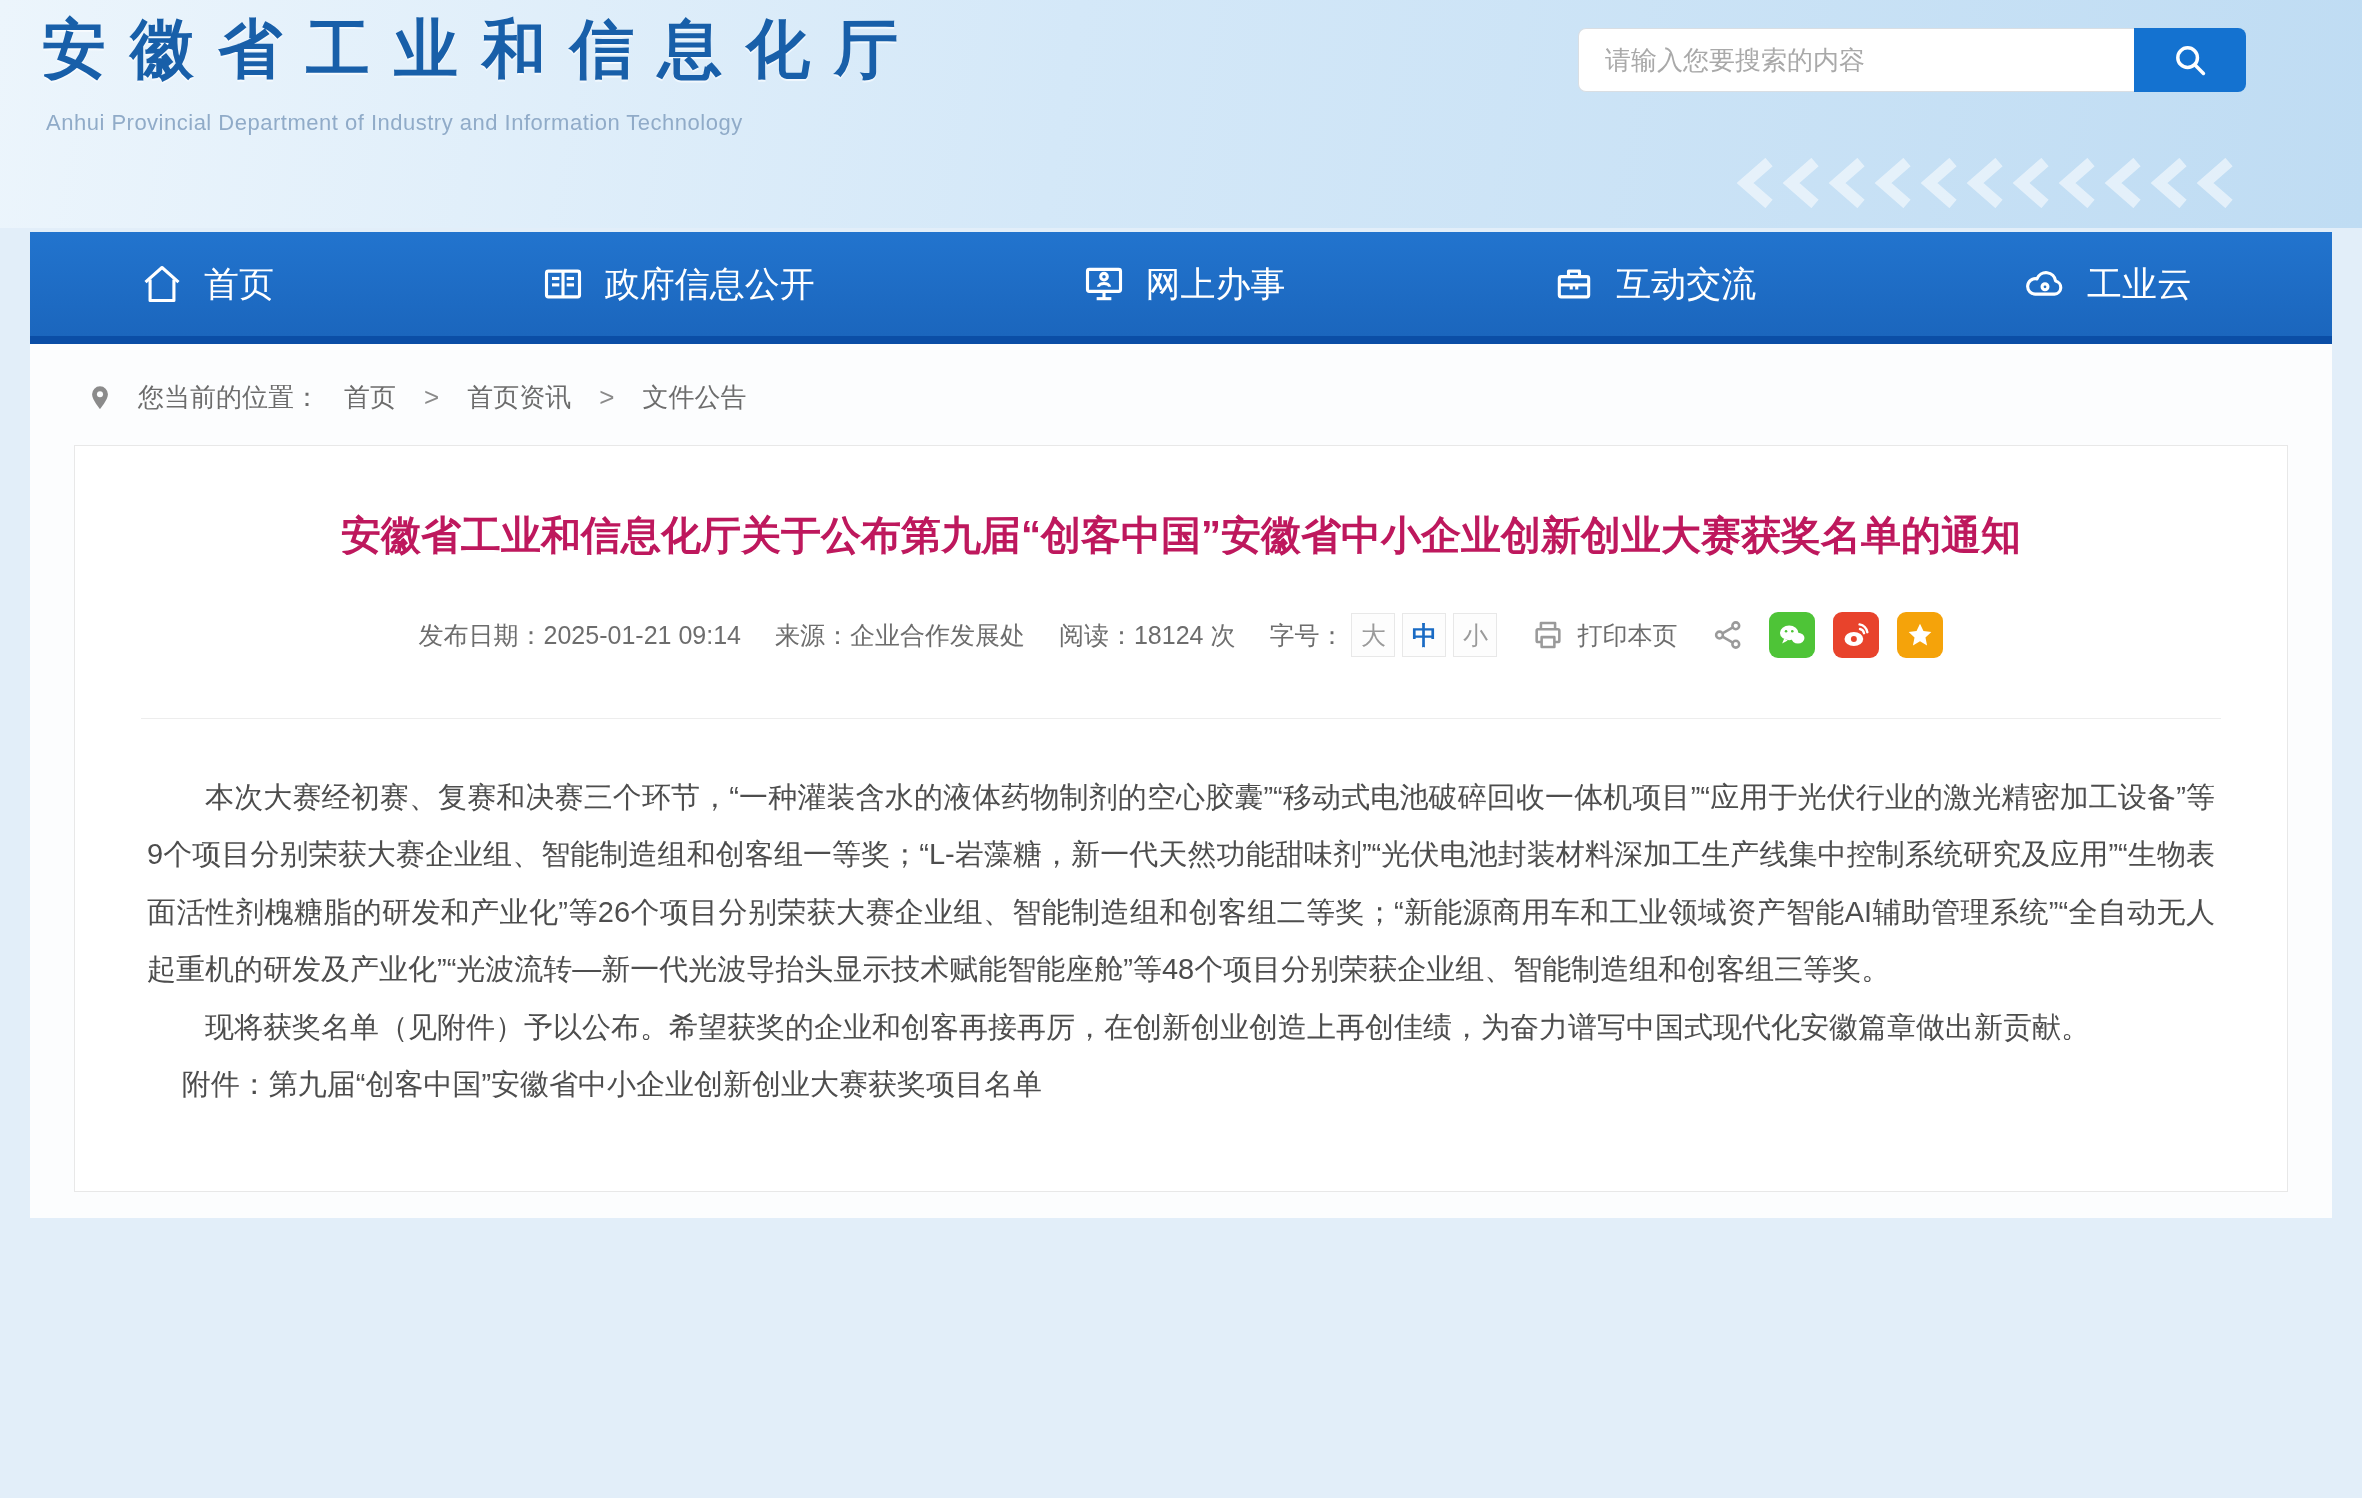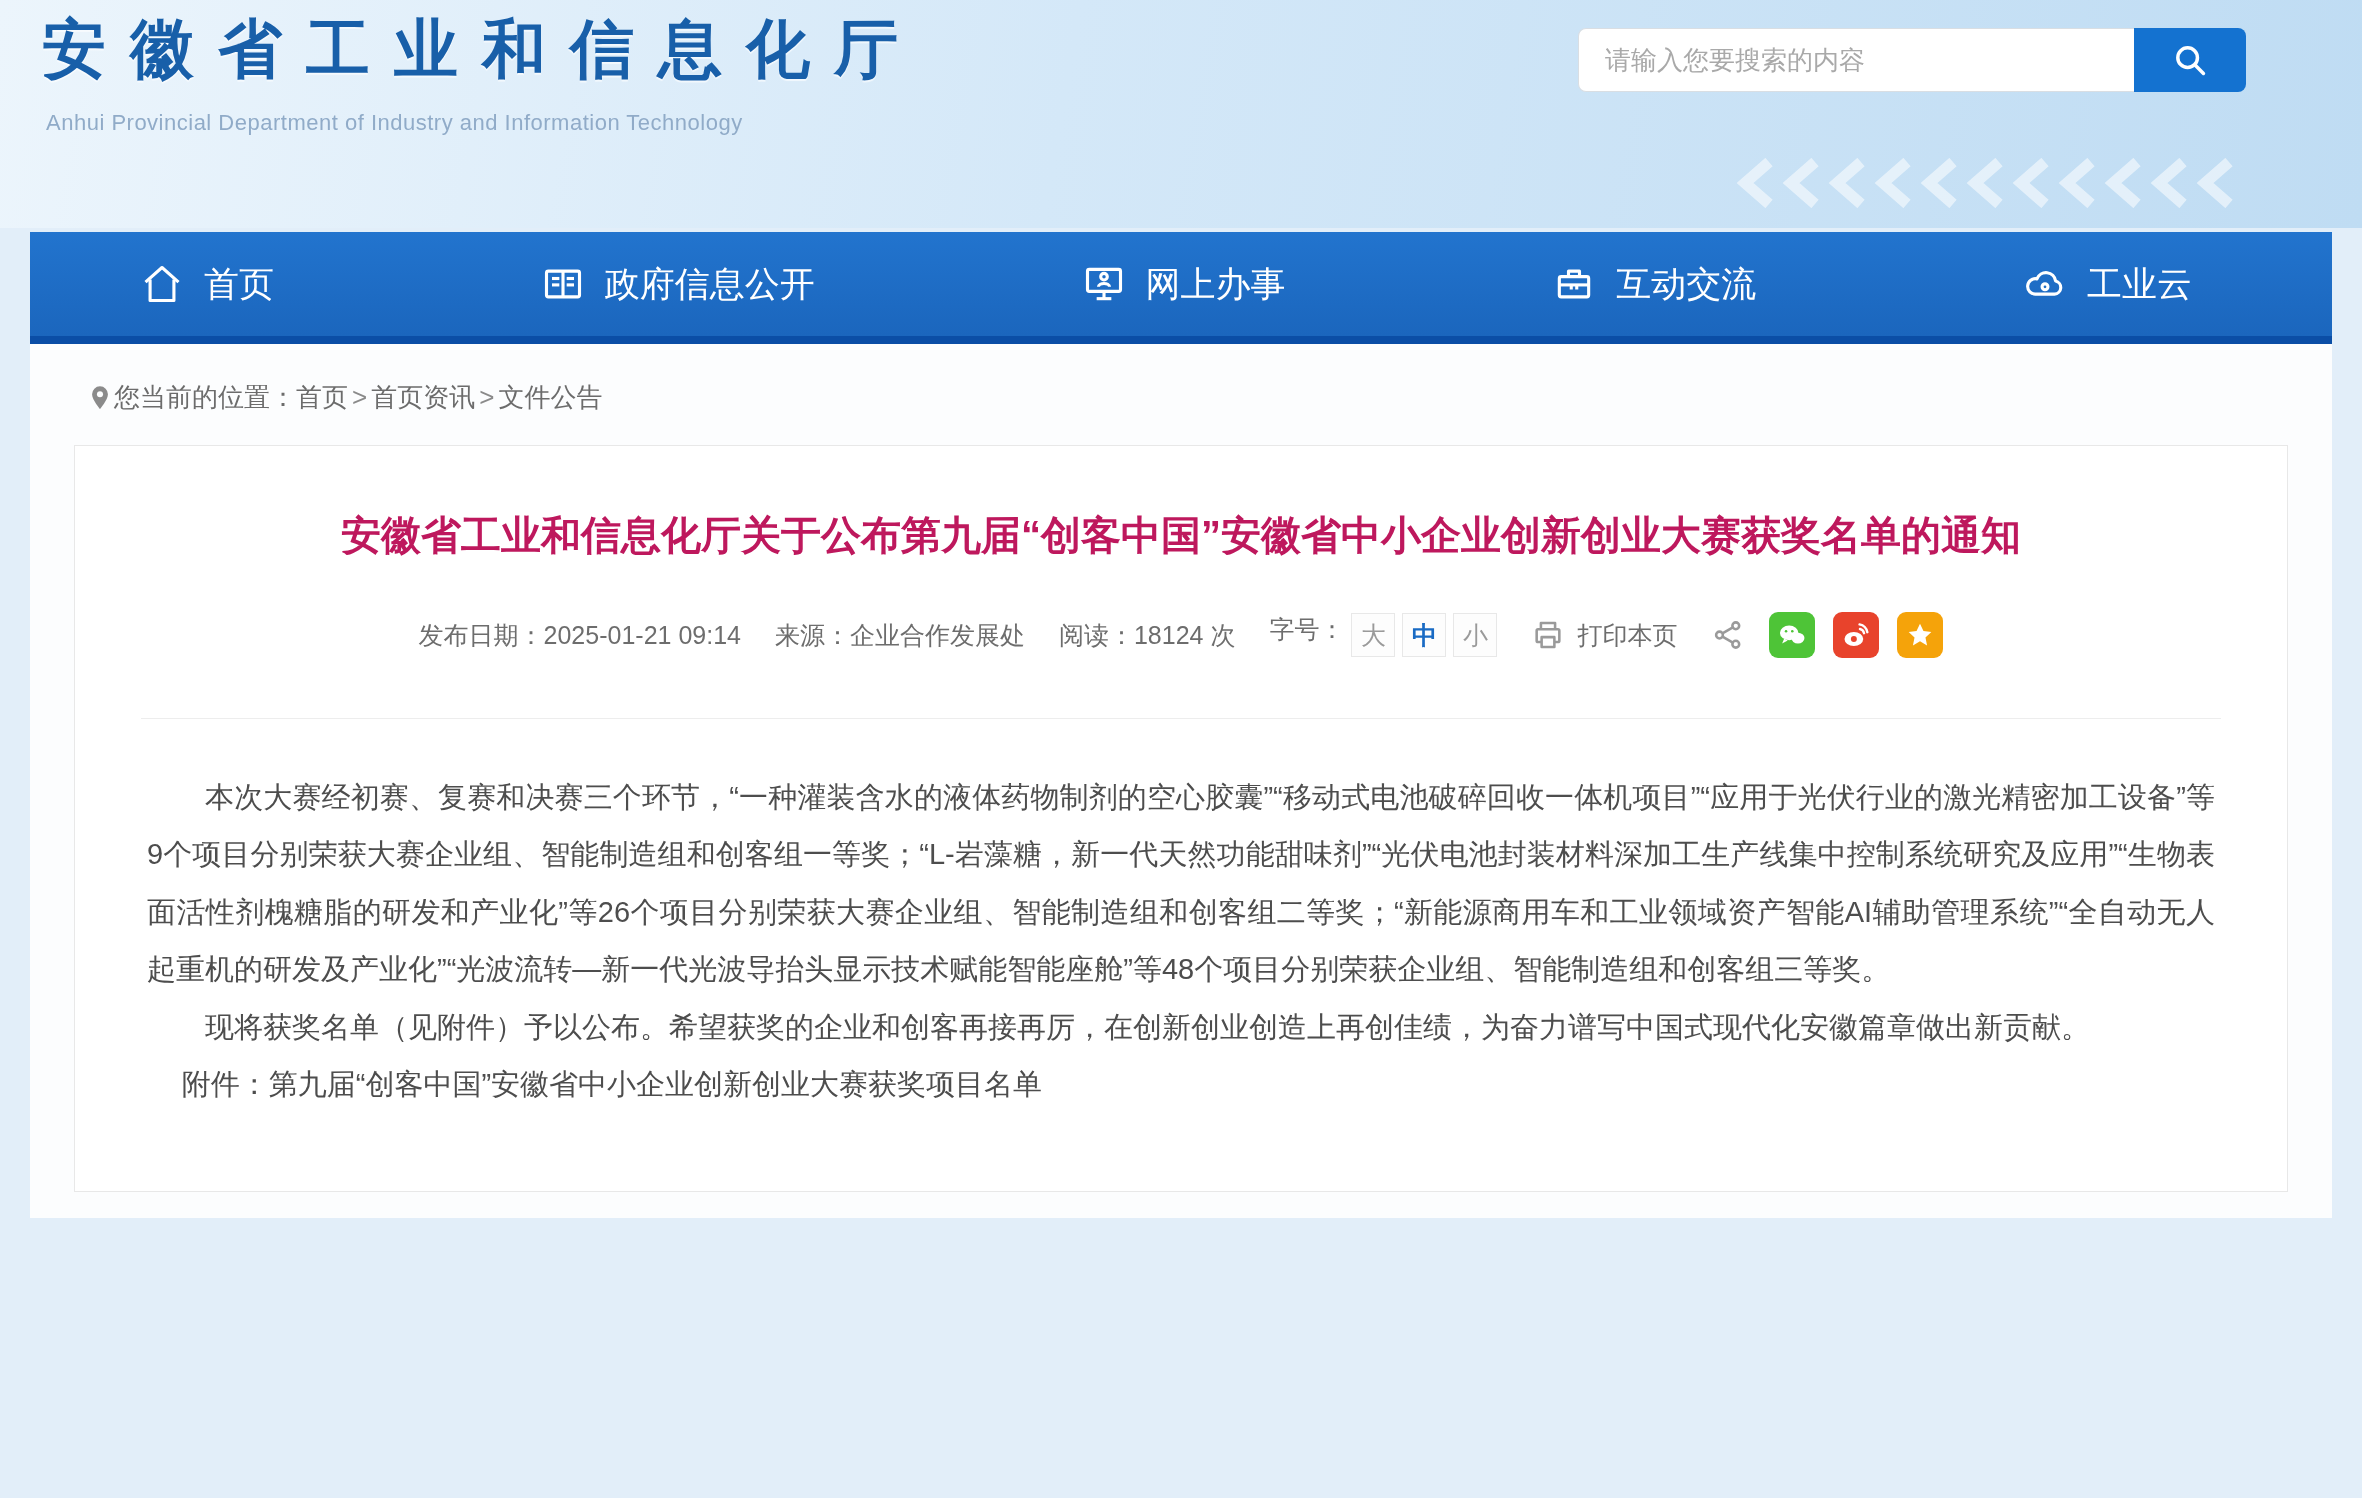--- a/index.html
+++ b/index.html
@@ -47,40 +47,40 @@
   }
   .nav-item {
     display:flex; align-items:center; gap:20px;
     color:#fff; font-size:35px; text-decoration:none; cursor:pointer; white-space:nowrap;
   }
   
   .main-wrap {
     margin:0 30px; background:#fcfdfe; padding-bottom:26px;
   }
   .breadcrumb {
-    display:flex; align-items:center; gap:0;
+    display:flex; align-items:center; gap:24px;
     padding:36px 0 0 56px; font-size:26px; color:#6c6c6c;
   }
   .breadcrumb a { color:#6c6c6c; text-decoration:none; cursor:pointer; }
   .crumb-sep { color:#8a8a8a; padding:0 4px; }
   .card {
     margin:30px 44px 0; background:#fff; border:1px solid #e8e8e8;
     padding:58px 66px 78px;
   }
   .article-title {
     text-align:center; font-size:40px; font-weight:700; color:#be185d;
     line-height:1.55; margin:0 90px;
   }
   .meta {
     margin-top:46px; display:flex; justify-content:center; align-items:center;
     font-size:25px; color:#6d6d6d; gap:34px;
     padding-bottom:60px; border-bottom:1px solid #ededed;
   }
   .meta-item { white-space:nowrap; display:flex; align-items:center; }
-  .fontsize-group { display:flex; }
+  .fontsize-group { display:flex; align-items:center; }
   .fs-btn {
     width:44px; height:44px; margin-left:7px;
     border:1px solid #e8e8e8; background:#fdfdfd; color:#9a9a9a;
     display:inline-flex; align-items:center; justify-content:center;
     font-size:25px; cursor:pointer;
     font-family:"Liberation Sans","DejaVu Sans",sans-serif;
   }
   .fs-btn.active { color:#1a6bc4; font-weight:bold; }
   .print-group { display:flex; align-items:center; gap:12px; cursor:pointer; color:#6d6d6d; }
   .share-icon { cursor:pointer; }

